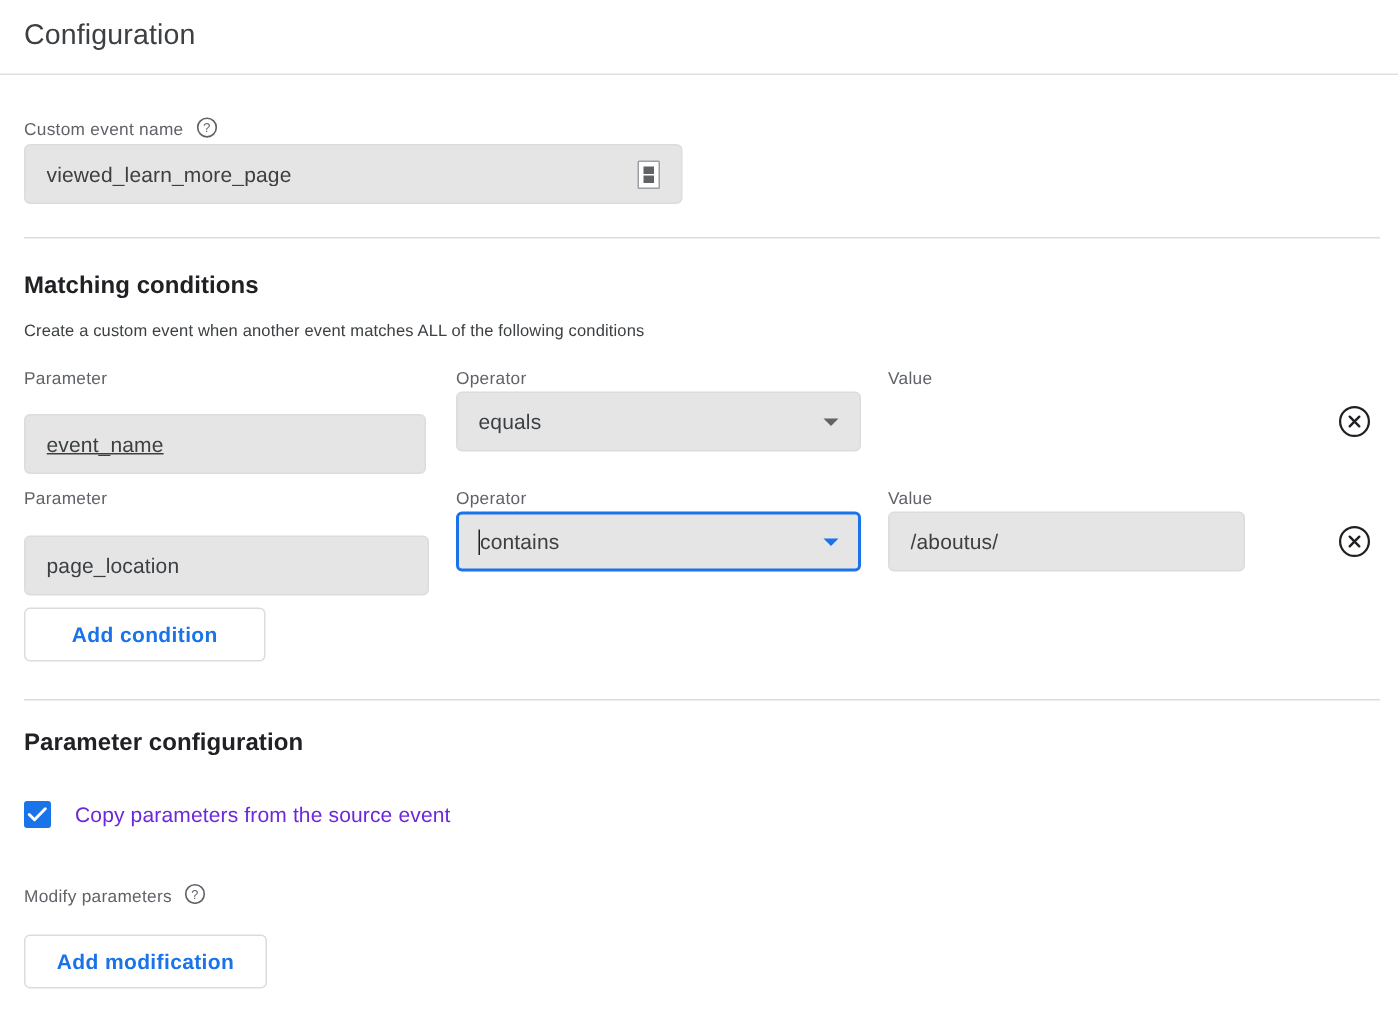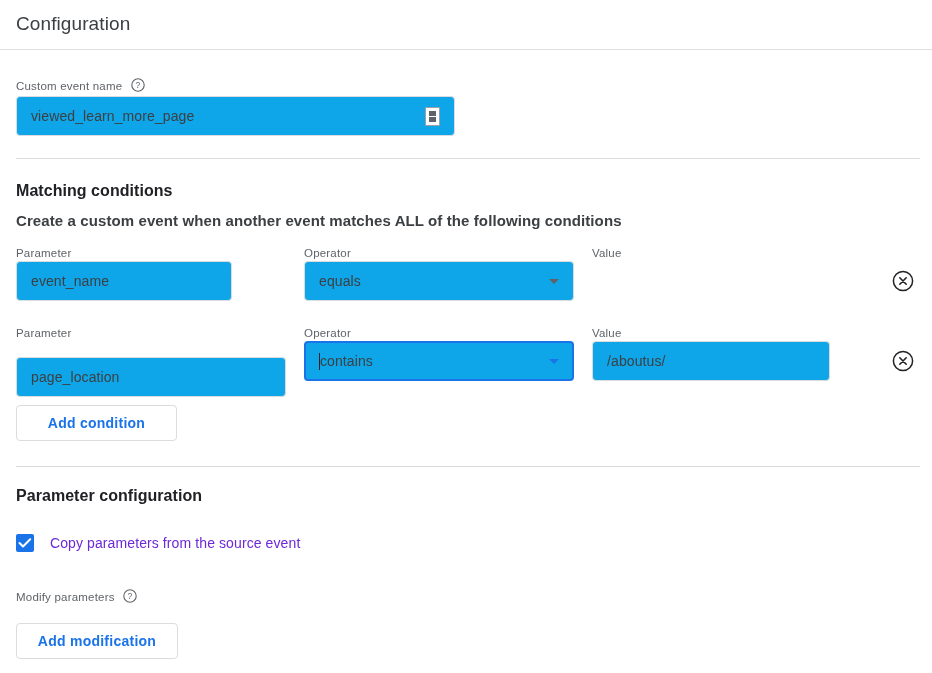--- a/index.html
+++ b/index.html
@@ -65,21 +65,21 @@
     margin-left: 5px;
   }
   .help-icon svg { display: block; }
 
   
   .textfield {
     position: absolute;
     box-sizing: border-box;
     border: 1px solid #dadce0;
     border-radius: 4px;
-    background: #0ea5e9;
+    background: #e5e5e5;
     height: 40px;
     display: flex;
     align-items: center;
     padding: 0 14px;
     font-size: 14px;
     color: #3c4043;
   }
   .textfield .value {
     flex: 1;
     white-space: nowrap;
@@ -148,25 +148,24 @@
     left: 16px;
     font-size: 16px;
     font-weight: 700;
     color: #202124;
     letter-spacing: 0.05px;
     line-height: 22px;
   }
   .section-desc {
     position: absolute;
     left: 16px;
-    font-size: 15px;
+    font-size: 11px;
     color: #3c4043;
     line-height: 20px;
     letter-spacing: 0.1px;
-    font-weight: bold;
   }
 
   
   .remove-btn {
     position: absolute;
     width: 24px;
     height: 24px;
     cursor: pointer;
   }
   .remove-btn svg { display: block; }
@@ -237,21 +236,21 @@
     <span class="value">viewed_learn_more_page</span>
     <span class="glyph-box"></span>
   </div>
 
   <div class="divider-inset" style="top:158px;"></div>
 
   <div class="section-title" style="top:180px;">Matching conditions</div>
   <div class="section-desc" style="top:211px;">Create a custom event when another event matches ALL of the following conditions</div>
 
   <div class="field-label" style="left:16px; top:246px;">Parameter</div>
-  <div class="textfield" style="left:16px; top:261px; width:216px;">
+  <div class="textfield" style="left:16px; top:276px; width:268px;text-decoration:underline;">
     <span class="value">event_name</span>
   </div>
 
   <div class="field-label" style="left:304px; top:246px;">Operator</div>
   <div class="textfield" style="left:304px; top:261px; width:270px;">
     <span class="value">equals</span>
     <span class="dd-arrow"></span>
   </div>
 
   <div class="field-label" style="left:592px; top:246px;">Value</div>

